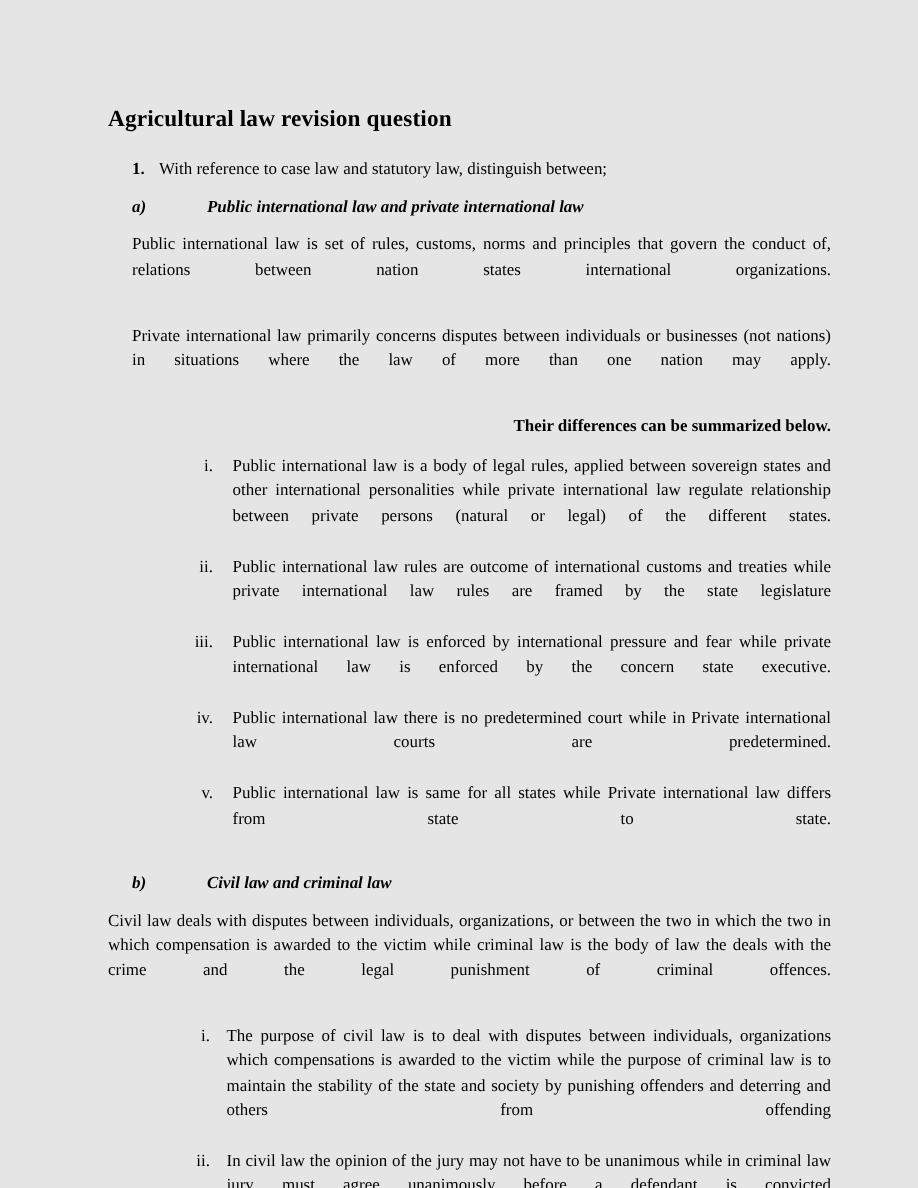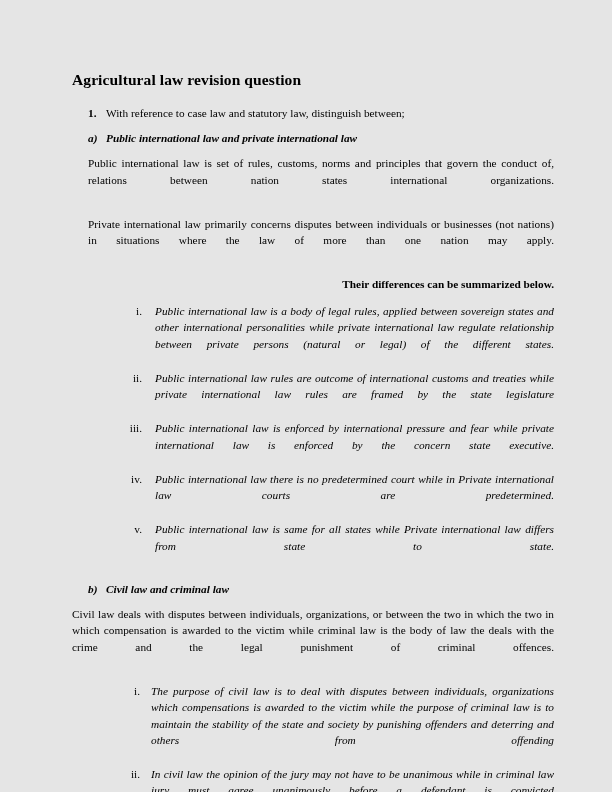--- a/index.html
+++ b/index.html
@@ -68,20 +68,21 @@
   }
   .subsection-heading.tight-top {
     margin-top: 2px;
   }
   .sh-marker {
     flex: 0 0 auto;
     width: 18px;
   }
   .sh-text {
     flex: 1 1 auto;
+    margin-left: 32px;
   }
 
   
   p.body-para {
     font-size: 11.3px;
     line-height: 1.46;
     text-align: justify;
     margin: 0 0 11px 0;
   }
   p.body-para.indented {
@@ -124,21 +125,20 @@
     text-align: right;
     padding-right: 13px;
     box-sizing: content-box;
   }
   ol.roman-list.list-b .rn-marker {
     padding-right: 11px;
   }
   ol.roman-list .rn-text {
     flex: 1 1 auto;
     text-align: justify;
-    font-style: italic;
   }
   
   ol.roman-list .rn-text::after,
   p.body-para::after {
     content: "";
     display: inline-block;
     width: 100%;
   }
 </style>
 </head>

